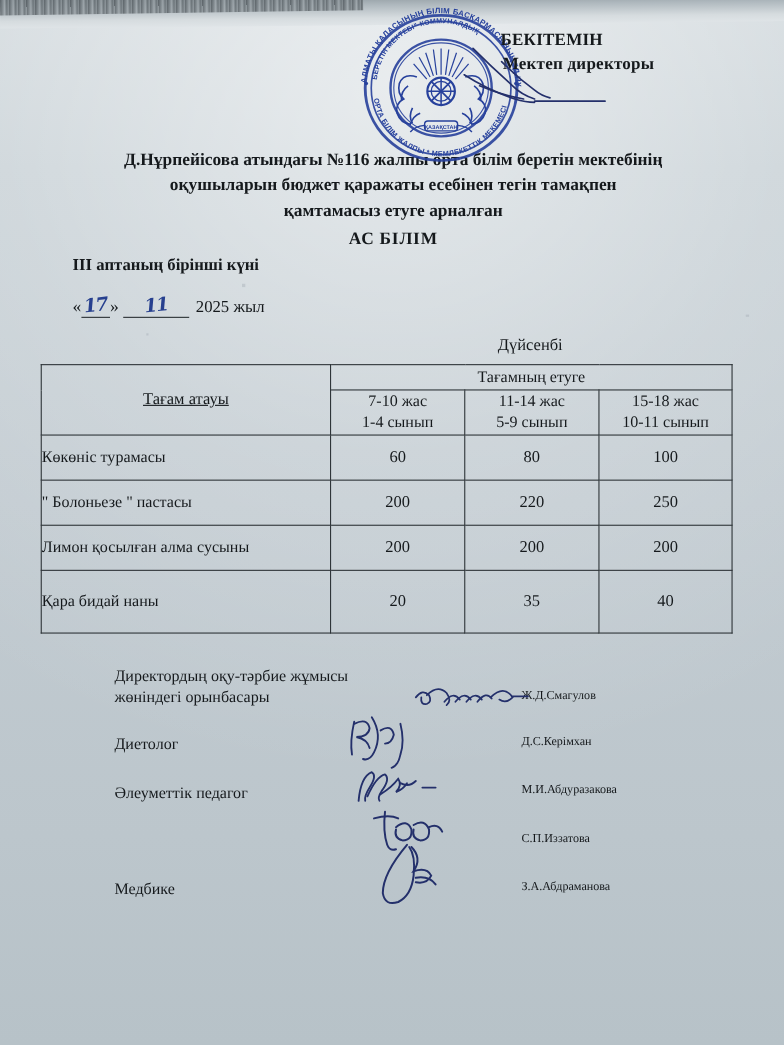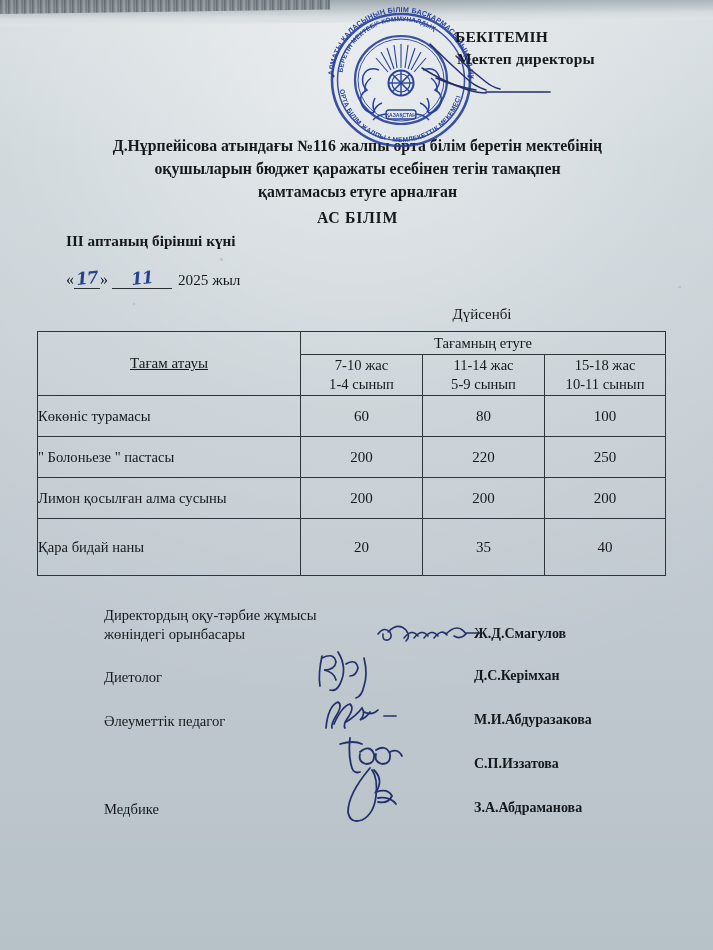--- a/index.html
+++ b/index.html
@@ -193,22 +193,21 @@
   .sig-role {
     position: absolute;
     left: 82px;
     font-size: 14.6px;
     line-height: 1.32;
     white-space: pre-line;
   }
   .sig-name {
     position: absolute;
     left: 452px;
-    font-size: 14px;
-    font-weight: bold;
+    font-size: 11px;
   }
   .sig-mark {
     position: absolute;
     pointer-events: none;
   }
 
   
   .speck { position:absolute; background:#9aa4ab; opacity:.35; }
 </style>
 </head>

